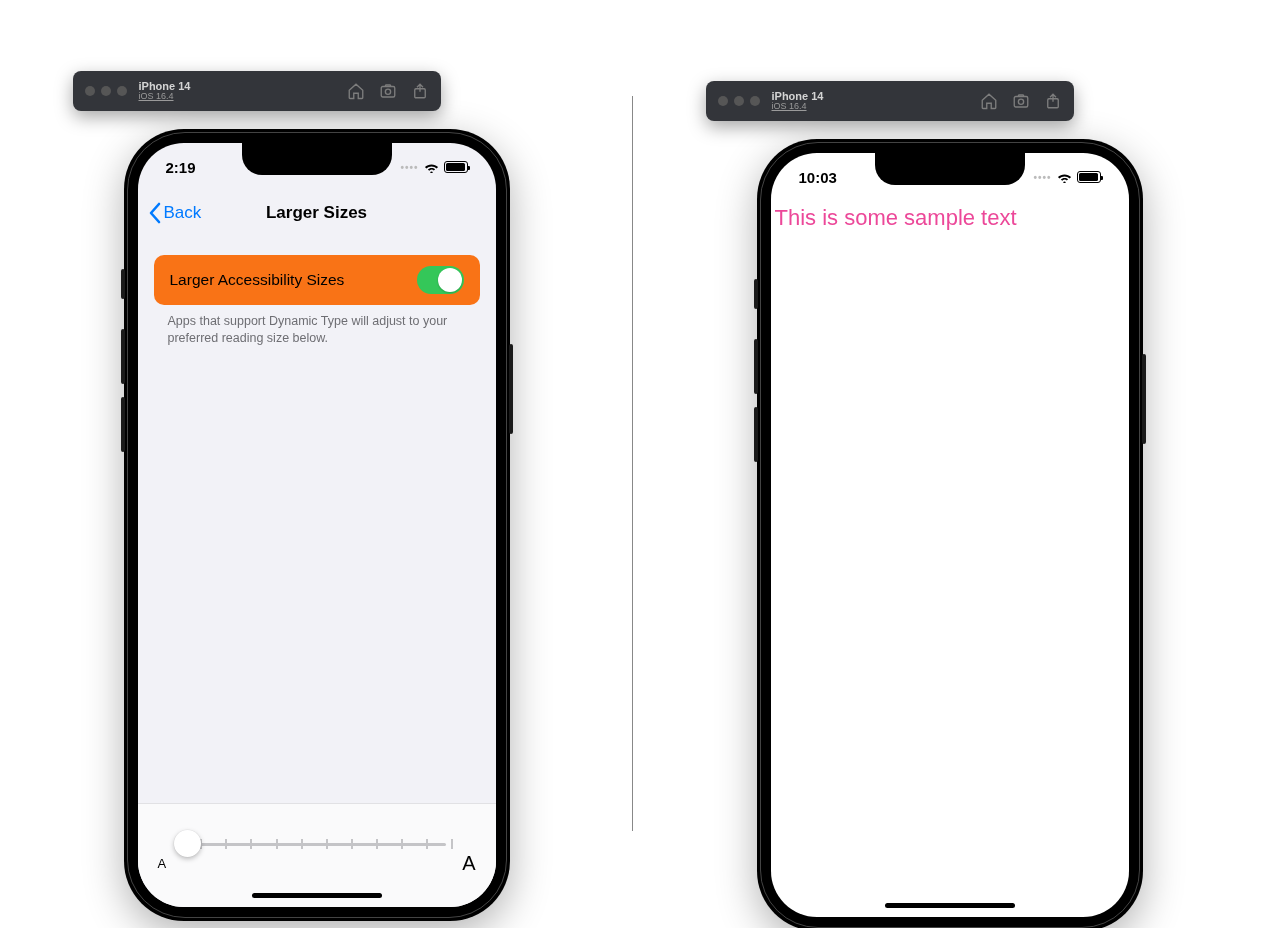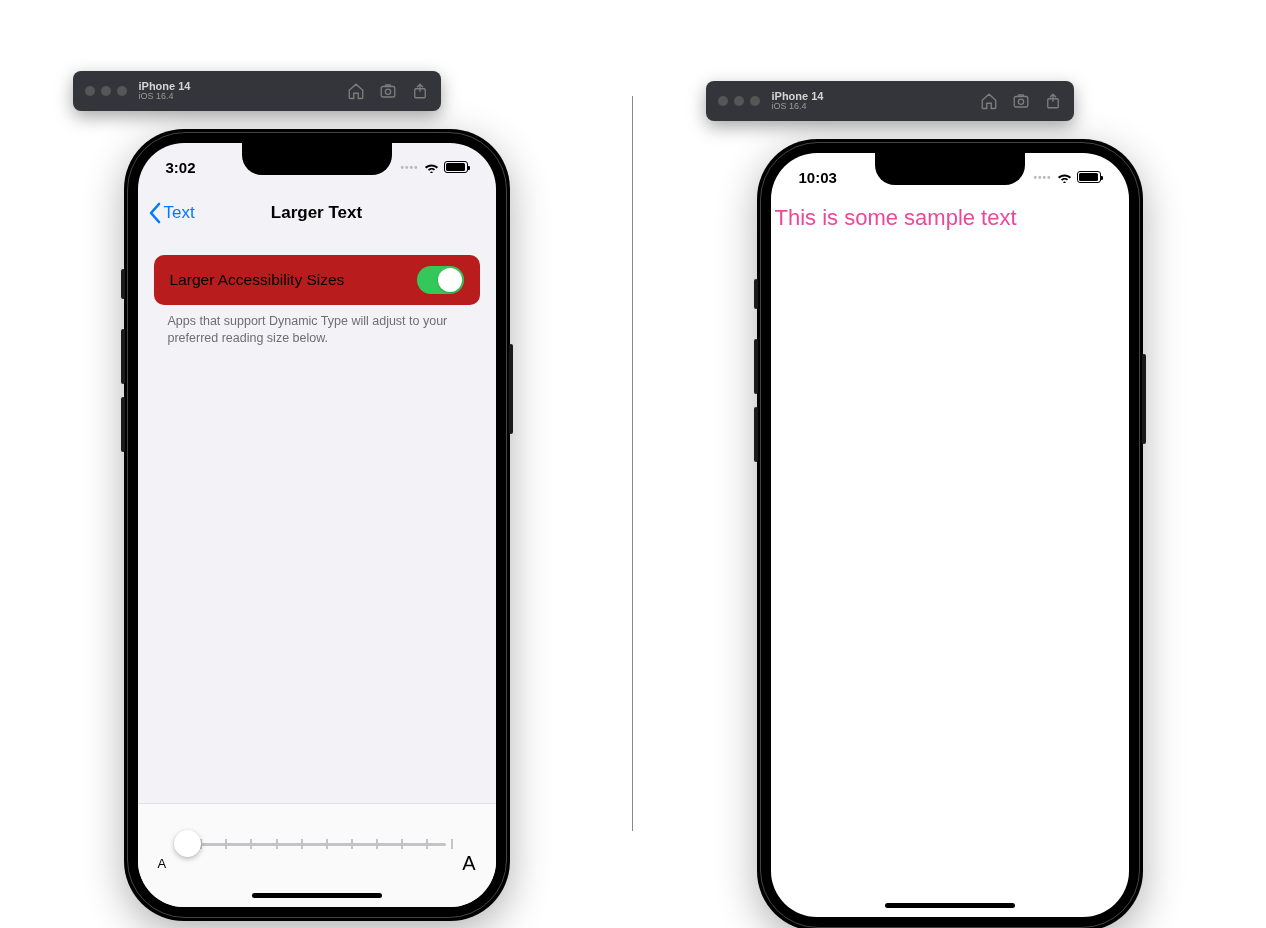--- a/index.html
+++ b/index.html
@@ -16,21 +16,21 @@
       border-radius: 8px;
       box-shadow: 0 6px 18px rgba(0,0,0,0.35);
       display: flex; align-items: center;
       padding: 0 12px;
       z-index: 10;
     }
     .traffic-lights { display: flex; gap: 6px; margin-right: 12px; }
     .tl-dot { width: 10px; height: 10px; border-radius: 50%; background: #565656; }
     .sim-labels { display: flex; flex-direction: column; line-height: 1.1; }
     .sim-title { font-size: 11px; color: #d4d4d4; font-weight: 600; }
-    .sim-sub { font-size: 9px; color: #9a9a9a; }
+    .sim-sub { font-size: 9px; color: #9a9a9a; text-decoration: underline; }
     .sim-icons { margin-left: auto; display: flex; gap: 14px; }
     .sim-icon { width: 18px; height: 18px; color: #7d7d7d; }
     .sim-icon svg { width: 100%; height: 100%; }
 
     
     .phone {
       width: 386px; height: 792px;
       background: #000;
       border-radius: 60px;
       padding: 14px;
@@ -85,21 +85,21 @@
       position: absolute; top: 48px; left:0; right:0; height: 44px;
       display: flex; align-items: center; justify-content: center;
     }
     .nav-back { position: absolute; left: 10px; display: flex; align-items: center; color: #007aff; font-size: 17px; gap: 2px; }
     .nav-back svg { width: 14px; height: 22px; }
     .nav-title { font-size: 17px; font-weight: 600; }
 
     
     .settings-group {
       position: absolute; top: 112px; left: 16px; right: 16px;
-      background: #b91c1c; border-radius: 10px;
+      background: #f97316; border-radius: 10px;
     }
     .settings-row {
       display: flex; align-items: center; justify-content: space-between;
       padding: 11px 16px;
     }
     .row-label { font-size: 15.5px; }
 
     .toggle {
       width: 47px; height: 28px; background: #34c759; border-radius: 14px;
       position: relative;
@@ -191,42 +191,42 @@
 
     <div class="phone">
       <div class="side-btn side-left-1"></div>
       <div class="side-btn side-left-2"></div>
       <div class="side-btn side-left-3"></div>
       <div class="side-btn side-right"></div>
       <div class="screen">
         <div class="notch"></div>
 
         <div class="status-bar">
-          <span>3:02</span>
+          <span>2:19</span>
           <div class="status-right">
             <span class="status-dots">••••</span>
             <span class="wifi-icon">
               <svg viewBox="0 0 20 14" fill="#000">
                   <path d="M10 12.2a1.4 1.4 0 1 0 0 2.8 1.4 1.4 0 0 0 0-2.8zM10 8.1c-1.7 0-3.2.7-4.3 1.8l1.6 1.6A4 4 0 0 1 10 10c1 0 2 .4 2.7 1.1l1.6-1.6C13.2 8.8 11.7 8.1 10 8.1zM10 4c-3 0-5.7 1.2-7.7 3.1L3.9 8.7A9 9 0 0 1 10 6.3c2.3 0 4.5.9 6.1 2.4l1.6-1.6C15.7 5.2 13 4 10 4z"></path>
                 </svg>
             </span>
             <div class="battery">
                 <div class="battery-fill"></div>
               </div>
           </div>
         </div>
 
         <div class="nav-bar">
           <div class="nav-back">
             <svg viewBox="0 0 12 22" fill="none" stroke="#007aff" stroke-width="2.6" stroke-linecap="round" stroke-linejoin="round">
                 <polyline points="10 2 2 11 10 20"></polyline>
               </svg>
-            <span>Text</span>
-          </div>
-          <span class="nav-title">Larger Text</span>
+            <span>Back</span>
+          </div>
+          <span class="nav-title">Larger Sizes</span>
         </div>
 
         <div class="settings-group">
           <div class="settings-row">
             <span class="row-label">Larger Accessibility Sizes</span>
             <div class="toggle">
               <div class="toggle-knob"></div>
             </div>
           </div>
         </div>

